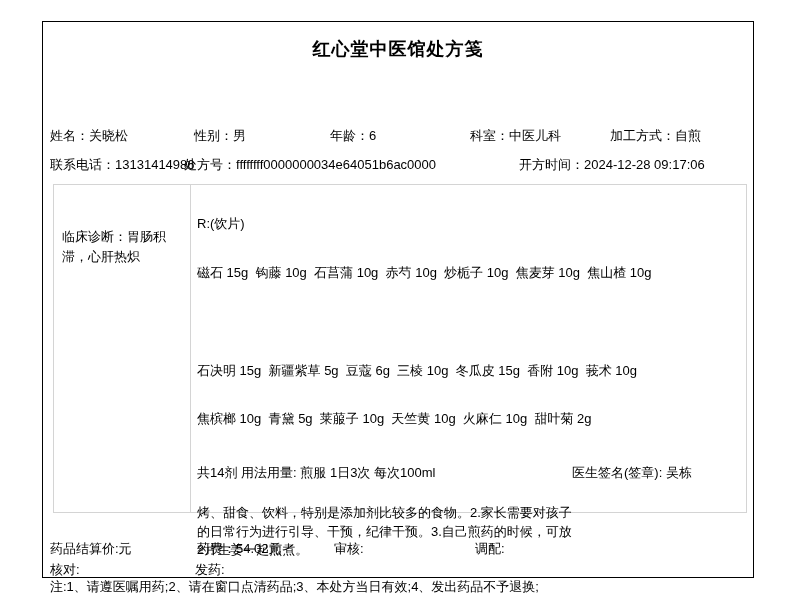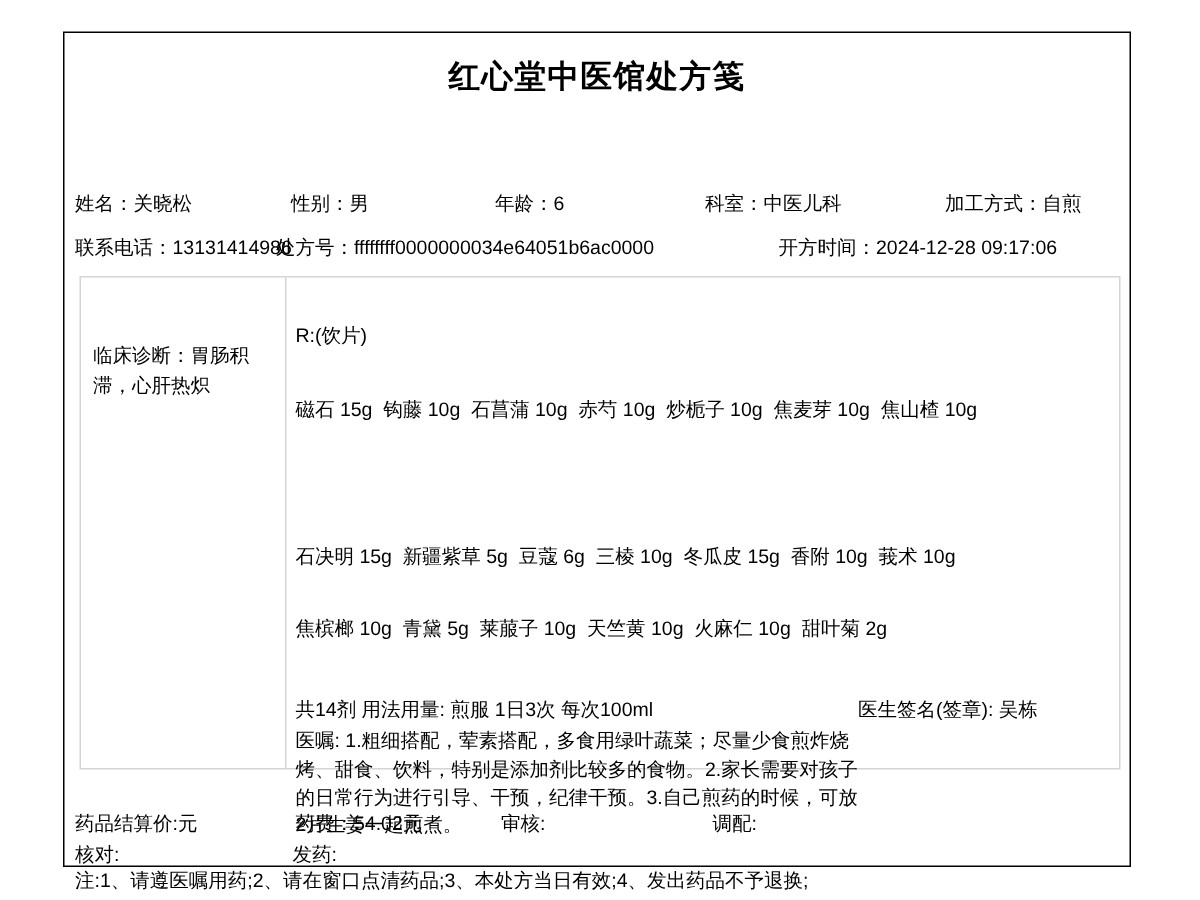--- a/index.html
+++ b/index.html
@@ -9,21 +9,21 @@
     font-size:13px;color:#000;
   }
   #sheet{position:relative;width:800px;height:600px;background:#fff;overflow:hidden;}
   .abs{position:absolute;white-space:pre;line-height:1.2;margin-top:20px;}
   .outer-border{
     position:absolute;left:42px;top:21px;width:712px;height:557px;
     border:1px solid #000;box-sizing:border-box;
   }
   .title{
     position:absolute;left:42px;top:37px;width:712px;
-    text-align:center;font-size:21px;font-weight:bold;letter-spacing:1px;
+    text-align:center;font-size:18px;font-weight:bold;letter-spacing:1px;
   }
   .main-box{
     position:absolute;left:53px;top:184px;width:694px;height:329px;
     border:1px solid #d4d4d4;box-sizing:border-box;
   }
   .vdiv{
     position:absolute;left:190px;top:185px;width:0;height:327px;
     border-left:1px solid #d4d4d4;
   }
   .diag-cell{
@@ -37,41 +37,40 @@
 <div id="sheet">
 
   <div class="outer-border"></div>
 
   <div class="title">红心堂中医馆处方笺</div>
 
   <div class="abs" style="left:50px;top:108px"><span>姓名：</span><span>关晓松</span></div>
   <div class="abs" style="left:194px;top:108px"><span>性别：</span><span>男</span></div>
   <div class="abs" style="left:330px;top:108px"><span>年龄：</span><span>6</span></div>
   <div class="abs" style="left:470px;top:108px"><span>科室：</span><span>中医儿科</span></div>
-  <div class="abs" style="left:630px;top:108px"><span>加工方式：</span><span>自煎</span></div>
+  <div class="abs" style="left:610px;top:108px"><span>加工方式：</span><span>自煎</span></div>
 
   <div class="abs" style="left:50px;top:137px"><span>联系电话：</span><span>13131414986</span></div>
   <div class="abs" style="left:184px;top:137px"><span>处方号：</span><span>ffffffff0000000034e64051b6ac0000</span></div>
   <div class="abs" style="left:519px;top:137px"><span>开方时间：</span><span>2024-12-28 09:17:06</span></div>
 
   <div class="main-box"></div>
   <div class="vdiv"></div>
 
   <div class="diag-cell">临床诊断：胃肠积滞，心肝热炽</div>
 
   <div class="abs" style="left:197px;top:196px">R:(饮片)</div>
 
   <div class="abs" style="left:197px;top:245px">磁石 15g  钩藤 10g  石菖蒲 10g  赤芍 10g  炒栀子 10g  焦麦芽 10g  焦山楂 10g</div>
   <div class="abs" style="left:197px;top:343px">石决明 15g  新疆紫草 5g  豆蔻 6g  三棱 10g  冬瓜皮 15g  香附 10g  莪术 10g</div>
   <div class="abs" style="left:197px;top:391px">焦槟榔 10g  青黛 5g  莱菔子 10g  天竺黄 10g  火麻仁 10g  甜叶菊 2g</div>
 
   <div class="abs" style="left:197px;top:445px">共14剂 用法用量: 煎服 1日3次 每次100ml</div>
   <div class="abs" style="left:572px;top:445px"><span>医生签名(签章): </span><span>吴栋</span></div>
 
-  <div class="abs" style="left:197px;top:466px">医嘱: 1.粗细搭配，荤素搭配，多食用绿叶蔬菜；尽量少食煎炸烧</div>
   <div class="abs" style="left:197px;top:485px">烤、甜食、饮料，特别是添加剂比较多的食物。2.家长需要对孩子</div>
   <div class="abs" style="left:197px;top:504px">的日常行为进行引导、干预，纪律干预。3.自己煎药的时候，可放</div>
   <div class="abs" style="left:197px;top:522px">2片生姜一起煎煮。</div>
 
   <div class="abs" style="left:50px;top:521px">药品结算价:元</div>
   <div class="abs" style="left:197px;top:521px">药费：54.02元</div>
   <div class="abs" style="left:334px;top:521px">审核:</div>
   <div class="abs" style="left:475px;top:521px">调配:</div>
 
   <div class="abs" style="left:50px;top:542px">核对:</div>

